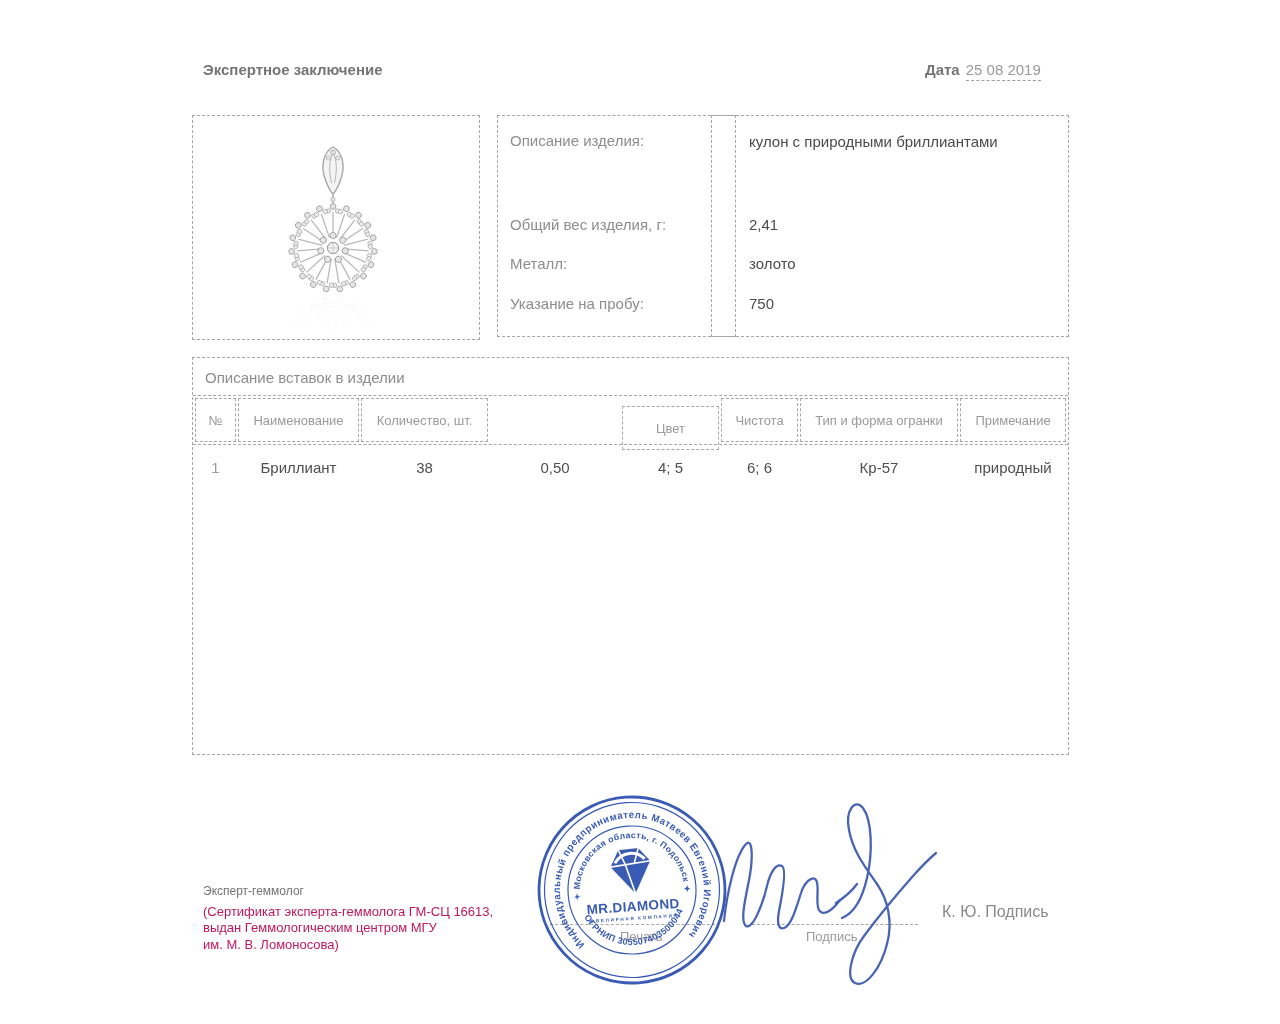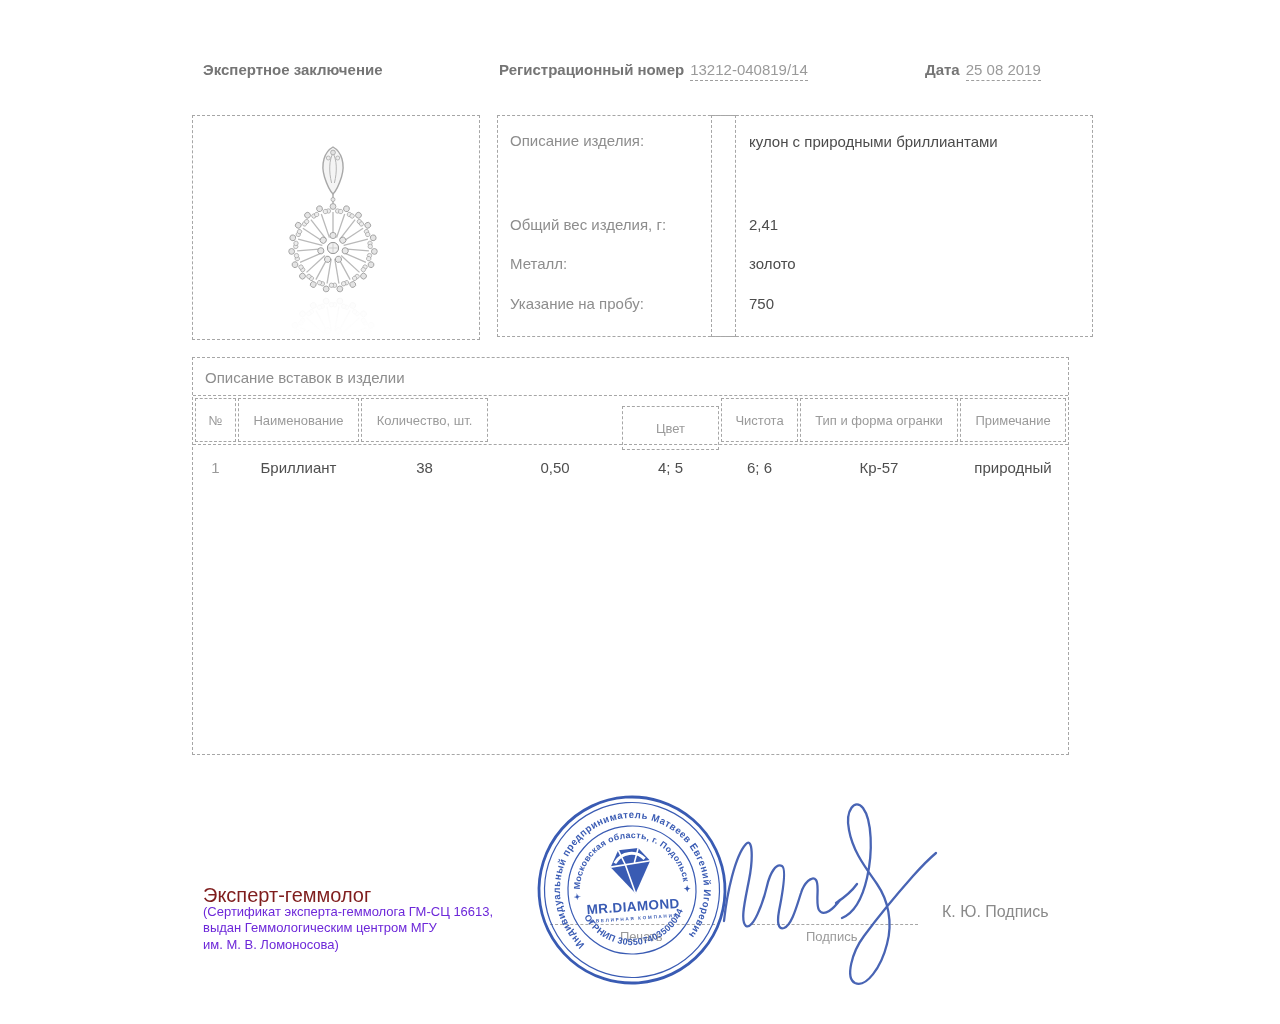--- a/index.html
+++ b/index.html
@@ -14,35 +14,32 @@
   .tbl-title{font-size:15px;color:#8d8d8d;}
   .hline{border-top:1px dashed #a6a6a6;height:0;}
   .vline{border-left:1px dashed #a6a6a6;width:0;}
   .th-cell{position:absolute;display:flex;align-items:center;justify-content:center;
            text-align:center;font-size:13px;color:#9a9a9a;border:1px dashed #a6a6a6;
            line-height:15px;padding:2px;box-sizing:border-box;}
   .td-cell{position:absolute;display:flex;align-items:center;justify-content:center;
            font-size:15px;color:#4f4f4f;}
   .td-num{color:#9a9a9a;}
   .small-gray{font-size:13px;color:#9a9a9a;}
-  .cert-lines{font-size:13px;color:#6d28d9;line-height:16.4px;}
-  .expert-title{font-size:20px;color:#7f1d1d;}
+  .cert-lines{font-size:13px;color:#be185d;line-height:16.4px;}
+  .expert-title{font-size:12px;color:#737373;}
   .name{font-size:16px;color:#8a8a8a;}
   .underline-seg{border-top:1px dashed #a6a6a6;height:0;}
 </style>
 </head>
 <body>
 
 <div class="page">
 
   <div class="abs hlabel" style="left:203px;top:61px;">Экспертное заключение</div>
 
-  <div class="abs" style="left:499px;top:61px;white-space:nowrap;">
-    <span class="hlabel">Регистрационный номер</span><span class="hvalue">13212-040819/14</span>
-  </div>
 
   <div class="abs" style="left:925px;top:61px;white-space:nowrap;">
     <span class="hlabel">Дата</span><span class="hvalue">25 08 2019</span>
   </div>
 
   <div class="abs dashbox" style="left:192px;top:115px;width:286px;height:223px;">
     <svg width="286" height="223" viewBox="0 0 286 223">
       <defs>
         <g id="cl">
           <line x1="140" y1="121" x2="140" y2="96" stroke="#b9b9b9" stroke-width="1.3"></line>
@@ -109,21 +106,21 @@
     </svg>
   </div>
 
   <div class="abs dashbox" style="left:497px;top:115px;width:212px;height:220px;padding-left:25px;">
     <div class="abs glabel" style="left:12px;top:16px;">Описание изделия:</div>
     <div class="abs glabel" style="left:12px;top:100px;">Общий вес изделия, г:</div>
     <div class="abs glabel" style="left:12px;top:139px;">Металл:</div>
     <div class="abs glabel" style="left:12px;top:179px;">Указание на пробу:</div>
   </div>
 
-  <div class="abs dashbox" style="left:711px;top:115px;width:356px;height:220px;padding-left:24px;">
+  <div class="abs dashbox" style="left:711px;top:115px;width:356px;height:220px;">
     <div class="abs gvalue" style="left:37px;top:17px;width:310px;">кулон с природными бриллиантами</div>
     <div class="abs gvalue" style="left:37px;top:100px;">2,41</div>
     <div class="abs gvalue" style="left:37px;top:139px;">золото</div>
     <div class="abs gvalue" style="left:37px;top:179px;">750</div>
   </div>
 
   <div class="abs dashbox" style="left:192px;top:357px;width:875px;height:396px;">
     <div class="abs tbl-title" style="left:12px;top:11px;">Описание вставок в изделии</div>
     <div class="abs hline" style="left:0;top:37px;width:875px;"></div>
 

